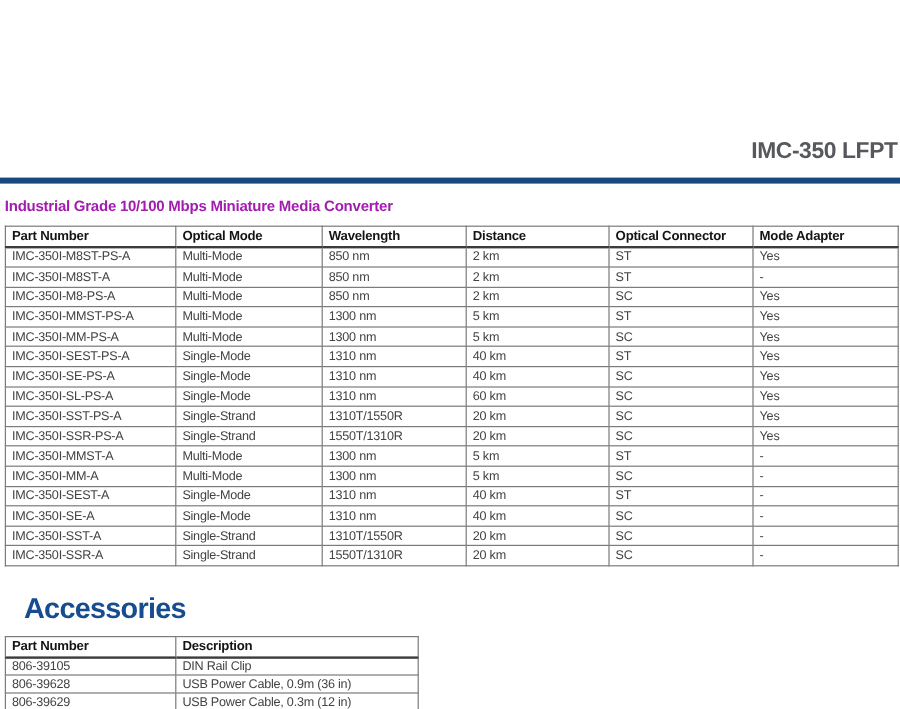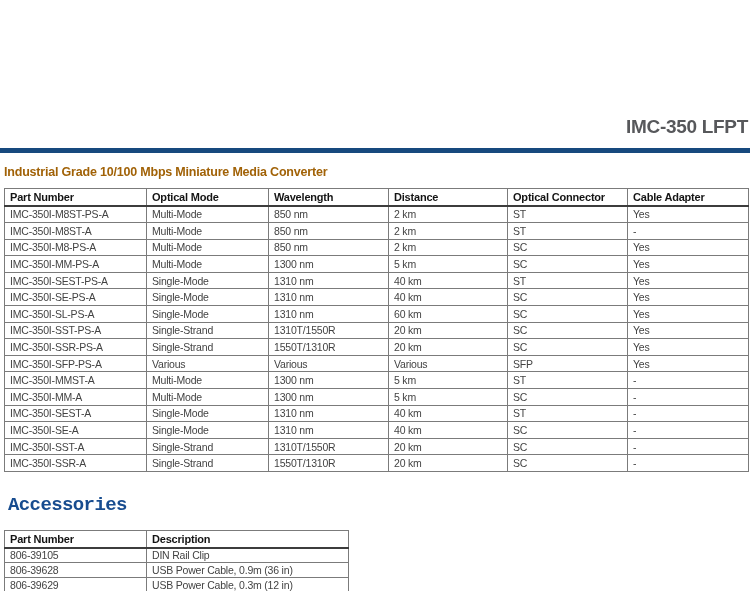--- a/index.html
+++ b/index.html
@@ -32,21 +32,21 @@
     width: 750px;
     height: 5px;
     background: var(--accent-blue, #17497E);
   }
   .section-title {
     position: absolute;
     top: 165px;
     left: 4px;
     font-size: 12.5px;
     font-weight: bold;
-    color: #a16207;
+    color: #a21caf;
     letter-spacing: -0.2px;
     white-space: nowrap;
   }
   table.spec {
     border-collapse: collapse;
     table-layout: fixed;
     background: #ffffff;
   }
   table.spec th, table.spec td {
     border: 1px solid #7b7b7b;
@@ -75,27 +75,26 @@
   .main-table {
     position: absolute;
     top: 188px;
     left: 4px;
     width: 744px;
   }
   .main-table tbody td { height: 15.6px; }
   .acc-heading {
     position: absolute;
     top: 494px;
-    left: 8px;
-    font-size: 19px;
+    left: 20px;
+    font-size: 24px;
     font-weight: bold;
     letter-spacing: -0.6px;
     color: var(--heading-blue, #174C8F);
     white-space: nowrap;
-    font-family: Liberation Mono, monospace;
   }
   .acc-table {
     position: absolute;
     top: 530px;
     left: 4px;
     width: 344px;
   }
   .acc-table tbody td { height: 13.7px; }
 </style>
 </head>
@@ -118,21 +117,21 @@
       <col style="width:120px">
       <col style="width:121px">
     </colgroup>
     <thead>
       <tr>
           <th>Part Number</th>
           <th>Optical Mode</th>
           <th>Wavelength</th>
           <th>Distance</th>
           <th>Optical Connector</th>
-          <th>Cable Adapter</th>
+          <th>Mode Adapter</th>
         </tr>
     </thead>
     <tbody>
         <tr>
           <td>IMC-350I-M8ST-PS-A</td>
           <td>Multi-Mode</td>
           <td>850 nm</td>
           <td>2 km</td>
           <td>ST</td>
           <td>Yes</td>
@@ -147,20 +146,28 @@
         </tr>
         <tr>
           <td>IMC-350I-M8-PS-A</td>
           <td>Multi-Mode</td>
           <td>850 nm</td>
           <td>2 km</td>
           <td>SC</td>
           <td>Yes</td>
         </tr>
         <tr>
+          <td>IMC-350I-MMST-PS-A</td>
+          <td>Multi-Mode</td>
+          <td>1300 nm</td>
+          <td>5 km</td>
+          <td>ST</td>
+          <td>Yes</td>
+        </tr>
+        <tr>
           <td>IMC-350I-MM-PS-A</td>
           <td>Multi-Mode</td>
           <td>1300 nm</td>
           <td>5 km</td>
           <td>SC</td>
           <td>Yes</td>
         </tr>
         <tr>
           <td>IMC-350I-SEST-PS-A</td>
           <td>Single-Mode</td>
@@ -192,28 +199,20 @@
           <td>20 km</td>
           <td>SC</td>
           <td>Yes</td>
         </tr>
         <tr>
           <td>IMC-350I-SSR-PS-A</td>
           <td>Single-Strand</td>
           <td>1550T/1310R</td>
           <td>20 km</td>
           <td>SC</td>
-          <td>Yes</td>
-        </tr>
-        <tr>
-          <td>IMC-350I-SFP-PS-A</td>
-          <td>Various</td>
-          <td>Various</td>
-          <td>Various</td>
-          <td>SFP</td>
           <td>Yes</td>
         </tr>
         <tr>
           <td>IMC-350I-MMST-A</td>
           <td>Multi-Mode</td>
           <td>1300 nm</td>
           <td>5 km</td>
           <td>ST</td>
           <td>-</td>
         </tr>

